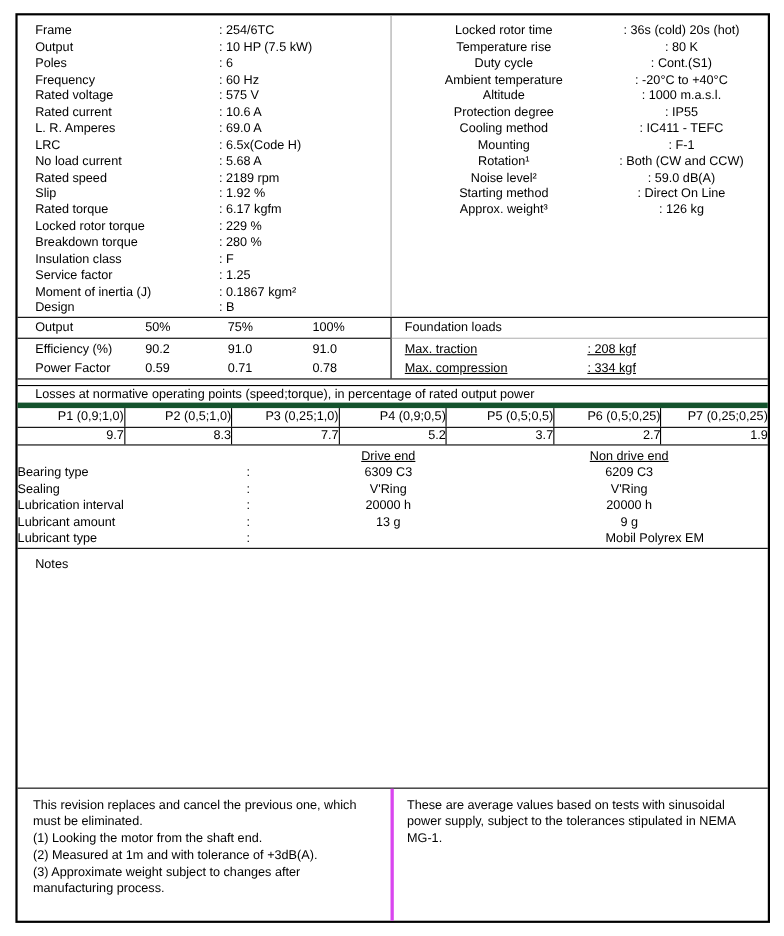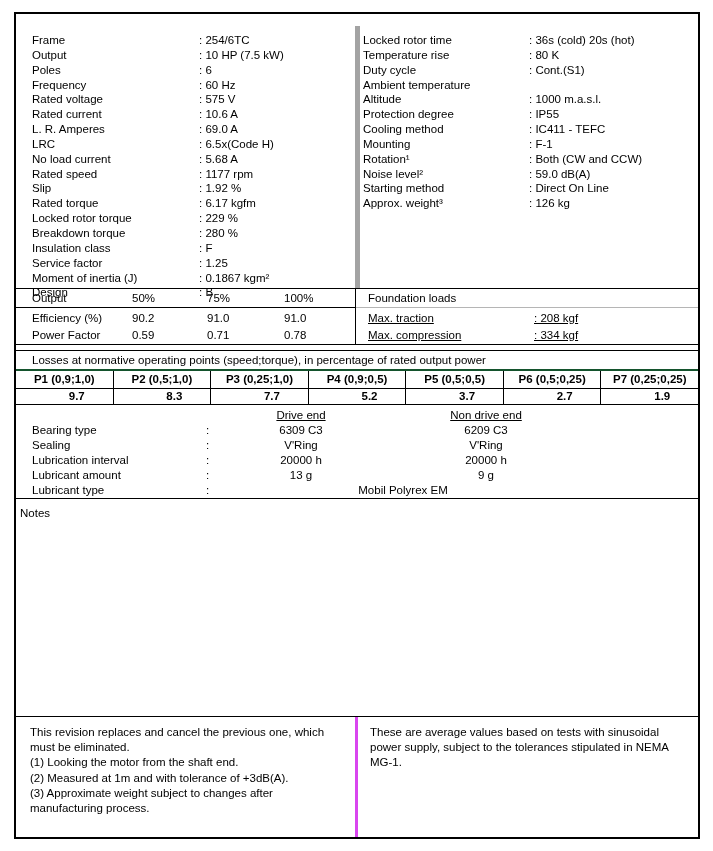--- a/index.html
+++ b/index.html
@@ -1,61 +1,61 @@
 <!DOCTYPE html>
 <html><head>
 <meta charset="utf-8">
 <style>
   html,body{margin:0;padding:0;background:#ffffff;}
   body{width:713px;height:851px;position:relative;font-family:"Liberation Sans",sans-serif;color:#000;}
   .sheet{position:absolute;left:14px;top:12px;width:686px;height:827px;border:2px solid #000;box-sizing:border-box;background:#fff;display:flex;flex-direction:column;}
   .sec{box-sizing:border-box;flex:0 0 auto;}
   
   .specs{height:275px;border-bottom:1px solid #000;display:flex;}
-  .specs-col{box-sizing:border-box;padding-top:7px;font-size:11.5px;line-height:14.85px;margin-top:12px;}
+  .specs-col{box-sizing:border-box;padding-top:7px;font-size:11.5px;line-height:14.85px;}
   .specs-col.left{width:339px;padding-left:16px;}
-  .specs-col.right{flex:1;border-left:5px solid #a3a3a3;padding-left:3px;}
+  .specs-col.right{flex:1;border-left:1px solid #a3a3a3;padding-left:19px;text-align:center;}
   .spec-row{display:flex;white-space:nowrap;}
   .left .spec-label{width:167px;flex:0 0 auto;}
   .right .spec-label{width:166px;flex:0 0 auto;}
   .spec-value{flex:1;}
   
   .perf{height:56px;border-bottom:1px solid #000;display:flex;font-size:11.5px;}
   .perf-left{width:339px;box-sizing:border-box;display:flex;flex-direction:column;}
   .perf-right{flex:1;border-left:1px solid #000;box-sizing:border-box;display:flex;flex-direction:column;}
   .perf-hrow{height:19px;box-sizing:border-box;border-bottom:1px solid #000;display:flex;align-items:flex-end;padding-bottom:3px;padding-left:16px;}
   .found-hrow{height:19px;box-sizing:border-box;border-bottom:1px solid #b5b5b5;display:flex;align-items:flex-end;padding-bottom:3px;padding-left:12px;}
   .perf-body{padding-top:2px;}
   .perf-row{display:flex;padding-left:16px;line-height:16.5px;}
   .perf-c0{width:100px;flex:0 0 auto;}
   .perf-c1{width:75px;flex:0 0 auto;}
   .perf-c2{width:77px;flex:0 0 auto;}
   .found-row{display:flex;padding-left:12px;line-height:16.5px;text-decoration:underline;}
   .found-label{width:166px;flex:0 0 auto;}
   .spacer{height:5px;}
   
   .losses{border-top:1px solid #000;border-bottom:1px solid #000;font-size:11.5px;}
-  .losses-title{height:20px;box-sizing:border-box;border-bottom:2px solid #14532d;padding-left:16px;display:flex;align-items:center;}
+  .losses-title{height:20px;box-sizing:border-box;border-bottom:5px solid #14532d;padding-left:16px;display:flex;align-items:center;}
   .losses-grid{display:flex;}
-  .losses-cell{flex:1 1 0;box-sizing:border-box;text-align:center;font-weight:bold;}
+  .losses-cell{flex:1 1 0;box-sizing:border-box;text-align:right;}
   .losses-cell + .losses-cell{border-left:1px solid #000;}
   .losses-head .losses-cell{height:17px;line-height:17px;border-bottom:0;}
   .losses-head{border-bottom:1px solid #000;}
   .losses-vals .losses-cell{height:15px;line-height:14px;padding-left:25px;}
   
   .bearing{height:94px;border-bottom:1px solid #000;font-size:11.5px;padding-top:3px;box-sizing:border-box;}
-  .bear-row{display:flex;padding-left:16px;line-height:14.9px;white-space:nowrap;}
+  .bear-row{display:flex;line-height:14.9px;white-space:nowrap;gap:34px;}
   .bear-label{width:174px;flex:0 0 auto;}
   .bear-colon{width:12px;flex:0 0 auto;}
   .bear-v1{width:166px;flex:0 0 auto;text-align:center;}
   .bear-v2{width:204px;flex:0 0 auto;text-align:center;}
-  .bear-span{width:370px;flex:0 0 auto;text-align:center;}
+  .bear-span{width:370px;flex:0 0 auto;text-align:right;}
   .bear-head{text-decoration:underline;}
   
-  .notes{height:218px;border-bottom:1px solid #000;font-size:11.5px;padding:8px 0 0 4px;box-sizing:border-box;}
+  .notes{height:218px;border-bottom:1px solid #000;font-size:11.5px;padding:8px 0 0 16px;box-sizing:border-box;}
   
   .footer{flex:1 1 auto;display:flex;font-size:11.5px;}
   .footer-left{width:339px;box-sizing:border-box;padding:8px 10px 0 14px;line-height:15.2px;}
   .footer-right{flex:1;border-left:3px solid #d946ef;box-sizing:border-box;padding:8px 10px 0 12px;line-height:15.2px;}
 </style>
 </head>
 <body>
 
 <div class="sheet">
 
@@ -92,21 +92,21 @@
       <div class="spec-row">
           <span class="spec-label">LRC</span>
           <span class="spec-value">: 6.5x(Code H)</span>
         </div>
       <div class="spec-row">
           <span class="spec-label">No load current</span>
           <span class="spec-value">: 5.68 A</span>
         </div>
       <div class="spec-row">
           <span class="spec-label">Rated speed</span>
-          <span class="spec-value">: 1177 rpm</span>
+          <span class="spec-value">: 2189 rpm</span>
         </div>
       <div class="spec-row">
           <span class="spec-label">Slip</span>
           <span class="spec-value">: 1.92 %</span>
         </div>
       <div class="spec-row">
           <span class="spec-label">Rated torque</span>
           <span class="spec-value">: 6.17 kgfm</span>
         </div>
       <div class="spec-row">
@@ -142,20 +142,21 @@
       <div class="spec-row">
           <span class="spec-label">Temperature rise</span>
           <span class="spec-value">: 80 K</span>
         </div>
       <div class="spec-row">
           <span class="spec-label">Duty cycle</span>
           <span class="spec-value">: Cont.(S1)</span>
         </div>
       <div class="spec-row">
           <span class="spec-label">Ambient temperature</span>
+          <span class="spec-value">: -20°C to +40°C</span>
         </div>
       <div class="spec-row">
           <span class="spec-label">Altitude</span>
           <span class="spec-value">: 1000 m.a.s.l.</span>
         </div>
       <div class="spec-row">
           <span class="spec-label">Protection degree</span>
           <span class="spec-value">: IP55</span>
         </div>
       <div class="spec-row">

